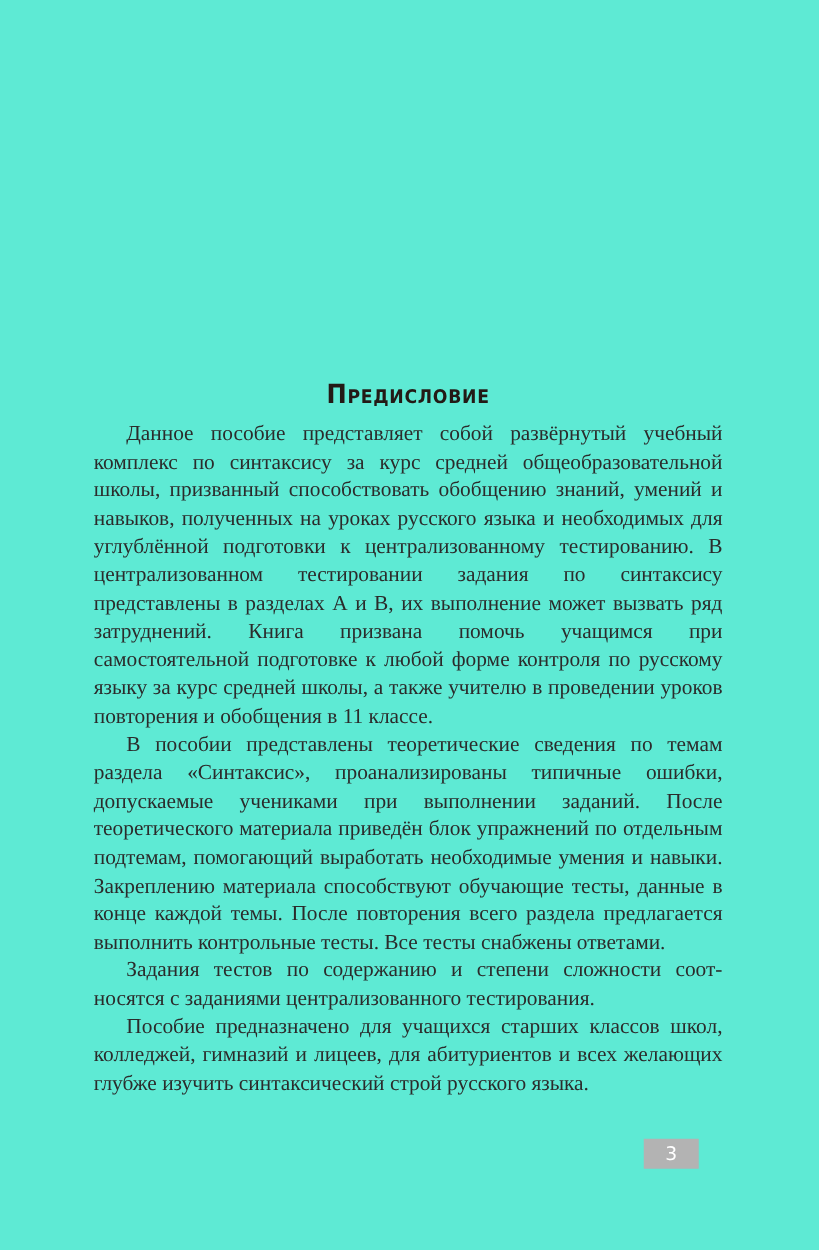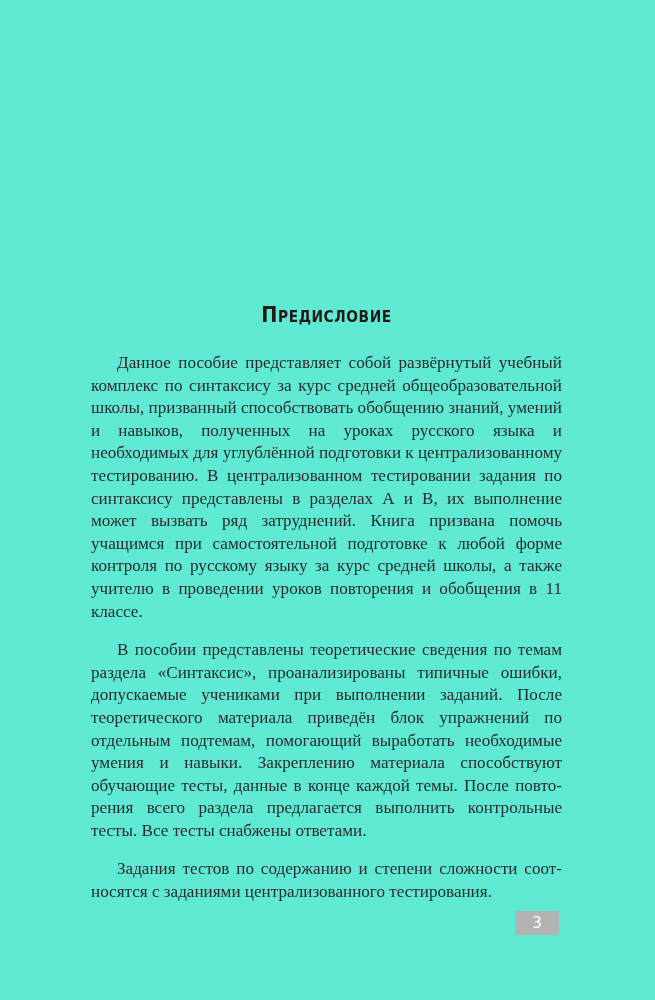--- a/index.html
+++ b/index.html
@@ -57,21 +57,21 @@
   }
 
   .body-text {
     position: absolute;
     left: 0;
     top: 336px;
     width: 503px;
   }
 
   .para {
-    margin: 16px;
+    margin: 0;
     font-size: 17.1px;
     line-height: 22.6px;
     text-align: justify;
     text-justify: inter-word;
     text-indent: 26px;
     hyphens: manual;
     -webkit-hyphens: manual;
   }
 
   .para.last-ragged {
@@ -103,19 +103,20 @@
 <div class="page">
 
   <div class="content">
 
     <h1 class="chapter-title">Предисловие</h1>
 
     <div class="body-text">
       <p class="para">Данное пособие представляет собой развёрнутый учебный комплекс по синтаксису за курс средней общеобразователь­ной школы, призванный способствовать обобщению знаний, умений и навыков, полученных на уроках русского языка и необходимых для углублённой подготовки к централизо­ванному тестированию. В централизованном тестировании задания по синтаксису представлены в разделах А и В, их выполнение может вызвать ряд затруднений. Книга при­звана помочь учащимся при самостоятельной подготовке к любой форме контроля по русскому языку за курс средней школы, а также учителю в проведении уроков повторения и обобщения в 11 классе.</p>
       <p class="para">В пособии представлены теоретические сведения по темам раздела «Синтаксис», проанализированы типичные ошибки, допускаемые учениками при выполнении заданий. После теоретического материала приведён блок упражнений по отдельным подтемам, помогающий выработать необходимые умения и навыки. Закреплению материала способствуют обучающие тесты, данные в конце каждой темы. После повто­рения всего раздела предлагается выполнить контрольные тесты. Все тесты снабжены ответами.</p>
       <p class="para">Задания тестов по содержанию и степени сложности соот­носятся с заданиями централизованного тестирования.</p>
+      <p class="para last-ragged">Пособие предназначено для учащихся старших классов школ, колледжей, гимназий и лицеев, для абитуриентов и всех желающих глубже изучить  синтаксический строй русского языка.</p>
     </div>
 
   </div>
 
   <div class="page-number-badge">3</div>
 
 </div>
 
 </body></html>

